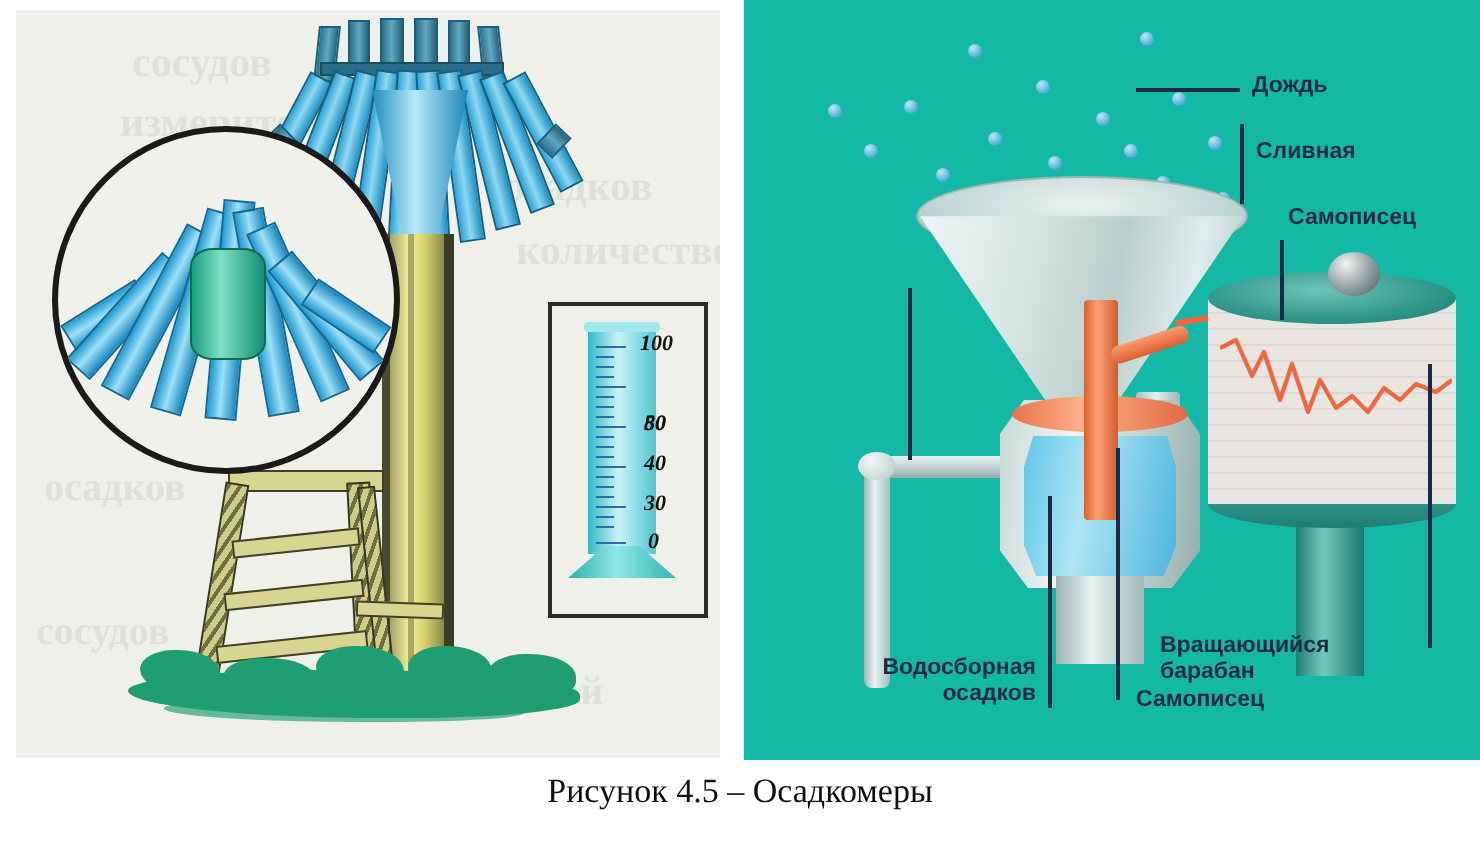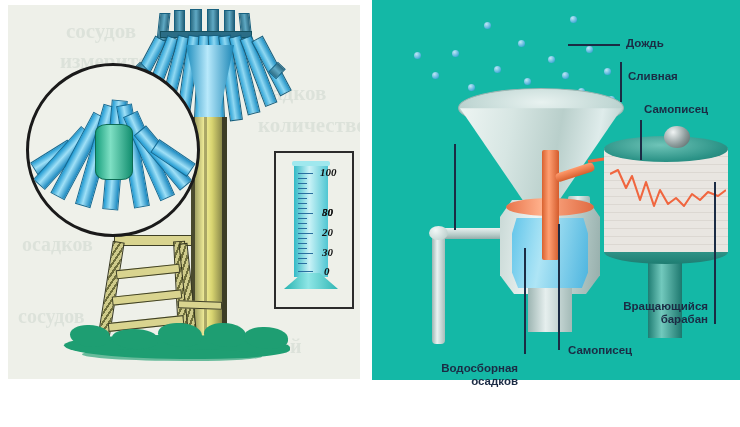--- a/index.html
+++ b/index.html
@@ -215,21 +215,21 @@
       <div class="tick" style="left:22px;top:75px;width:9px;"></div>
       <div class="tick" style="left:22px;top:85px;width:9px;"></div>
       <div class="tick" style="left:22px;top:90px;width:9px;"></div>
       <div class="tick" style="left:22px;top:95px;width:9px;"></div>
       <div class="tick" style="left:22px;top:105px;width:9px;"></div>
       <div class="tick" style="left:22px;top:110px;width:9px;"></div>
 
       <div class="numlab" style="left:44px;top:13px;">100</div>
       <div class="numlab" style="left:46px;top:33px;margin-top:20px;">80</div>
       <div class="numlab" style="left:46px;top:53px;">50</div>
-      <div class="numlab" style="left:46px;top:73px;">20</div>
+      <div class="numlab" style="left:46px;top:73px;">40</div>
       <div class="numlab" style="left:46px;top:93px;">30</div>
       <div class="numlab" style="left:48px;top:112px;">0</div>
     </div>
   </div>
 
   <div id="right-diagram">
 
     <div>
       <div class="drop" style="left:112px;top:22px;"></div>
       <div class="drop" style="left:198px;top:16px;"></div>
@@ -282,24 +282,25 @@
     <div class="lbl" style="left:254px;top:37px;">Дождь</div>
 
     <div class="lead" style="left:248px;top:62px;width:1.6px;height:40px;"></div>
     <div class="lbl" style="left:256px;top:70px;">Сливная</div>
 
     <div class="lbl" style="left:272px;top:103px;">Самописец</div>
     <div class="lead" style="left:268px;top:120px;width:1.6px;height:40px;"></div>
 
     <div class="lead" style="left:82px;top:144px;width:1.6px;height:86px;"></div>
 
-    <div class="lbl" style="left:38px;top:328px;width:108px;text-align:right;margin-top:34px;"><span>Водосборная</span><br><span>осадков</span></div>
+    <div class="lbl" style="left:38px;top:328px;width:108px;text-align:right;"><span>Водосборная</span><br><span>осадков</span></div>
     <div class="lead" style="left:152px;top:248px;width:1.6px;height:106px;"></div>
 
     <div class="lead" style="left:186px;top:224px;width:1.6px;height:126px;"></div>
     <div class="lbl" style="left:196px;top:344px;">Самописец</div>
 
-    <div class="lbl" style="left:208px;top:300px;width:128px;text-align:right;"><span>Вращающийся</span><br><span>барабан</span></div>
+    <div class="lbl" style="left:208px;top:317px;width:128px;text-align:left;"><span>Вращающийся</span><br><span>барабан</span></div>
     <div class="lead" style="left:342px;top:182px;width:1.6px;height:142px;"></div>
   </div>
 
+  <div id="caption">Рисунок 4.5 – Осадкомеры</div>
 
 </div>
 
 </body></html>

